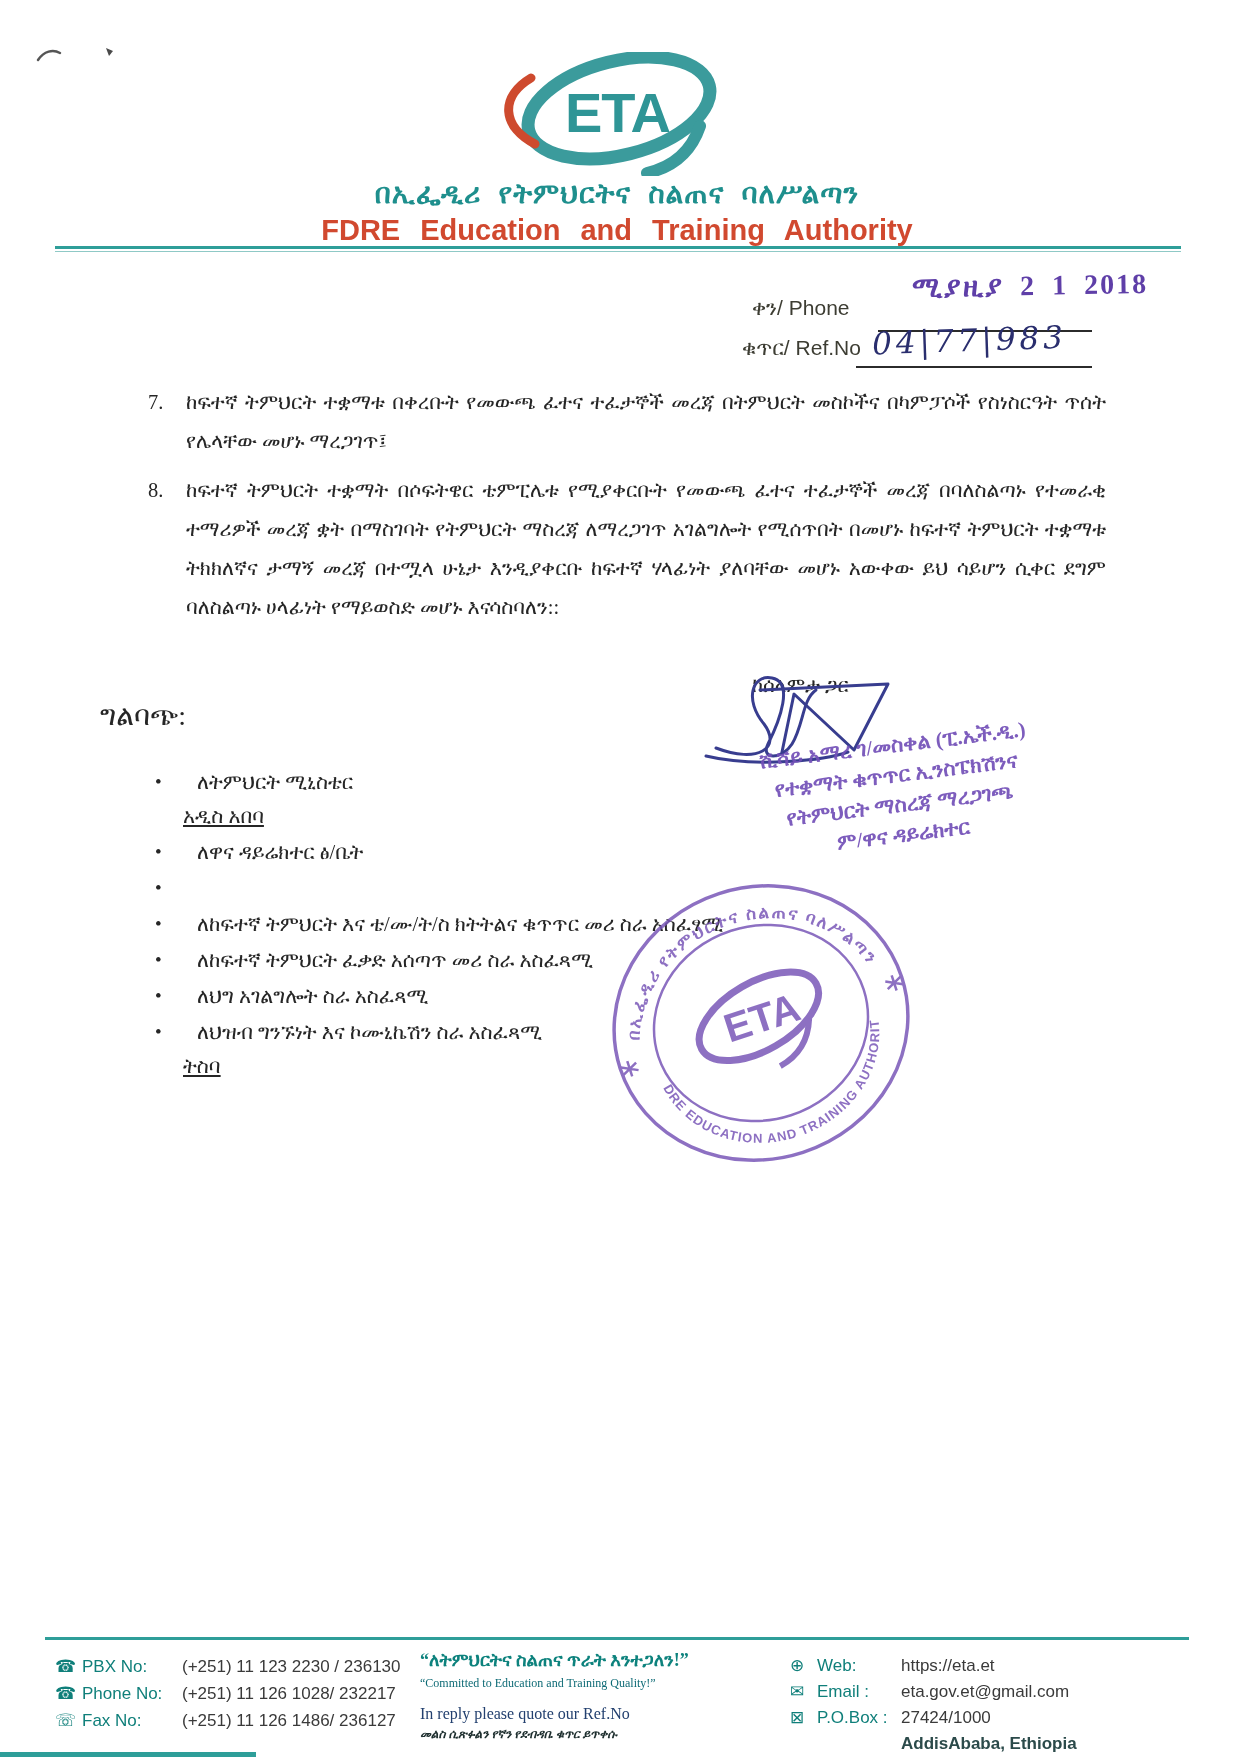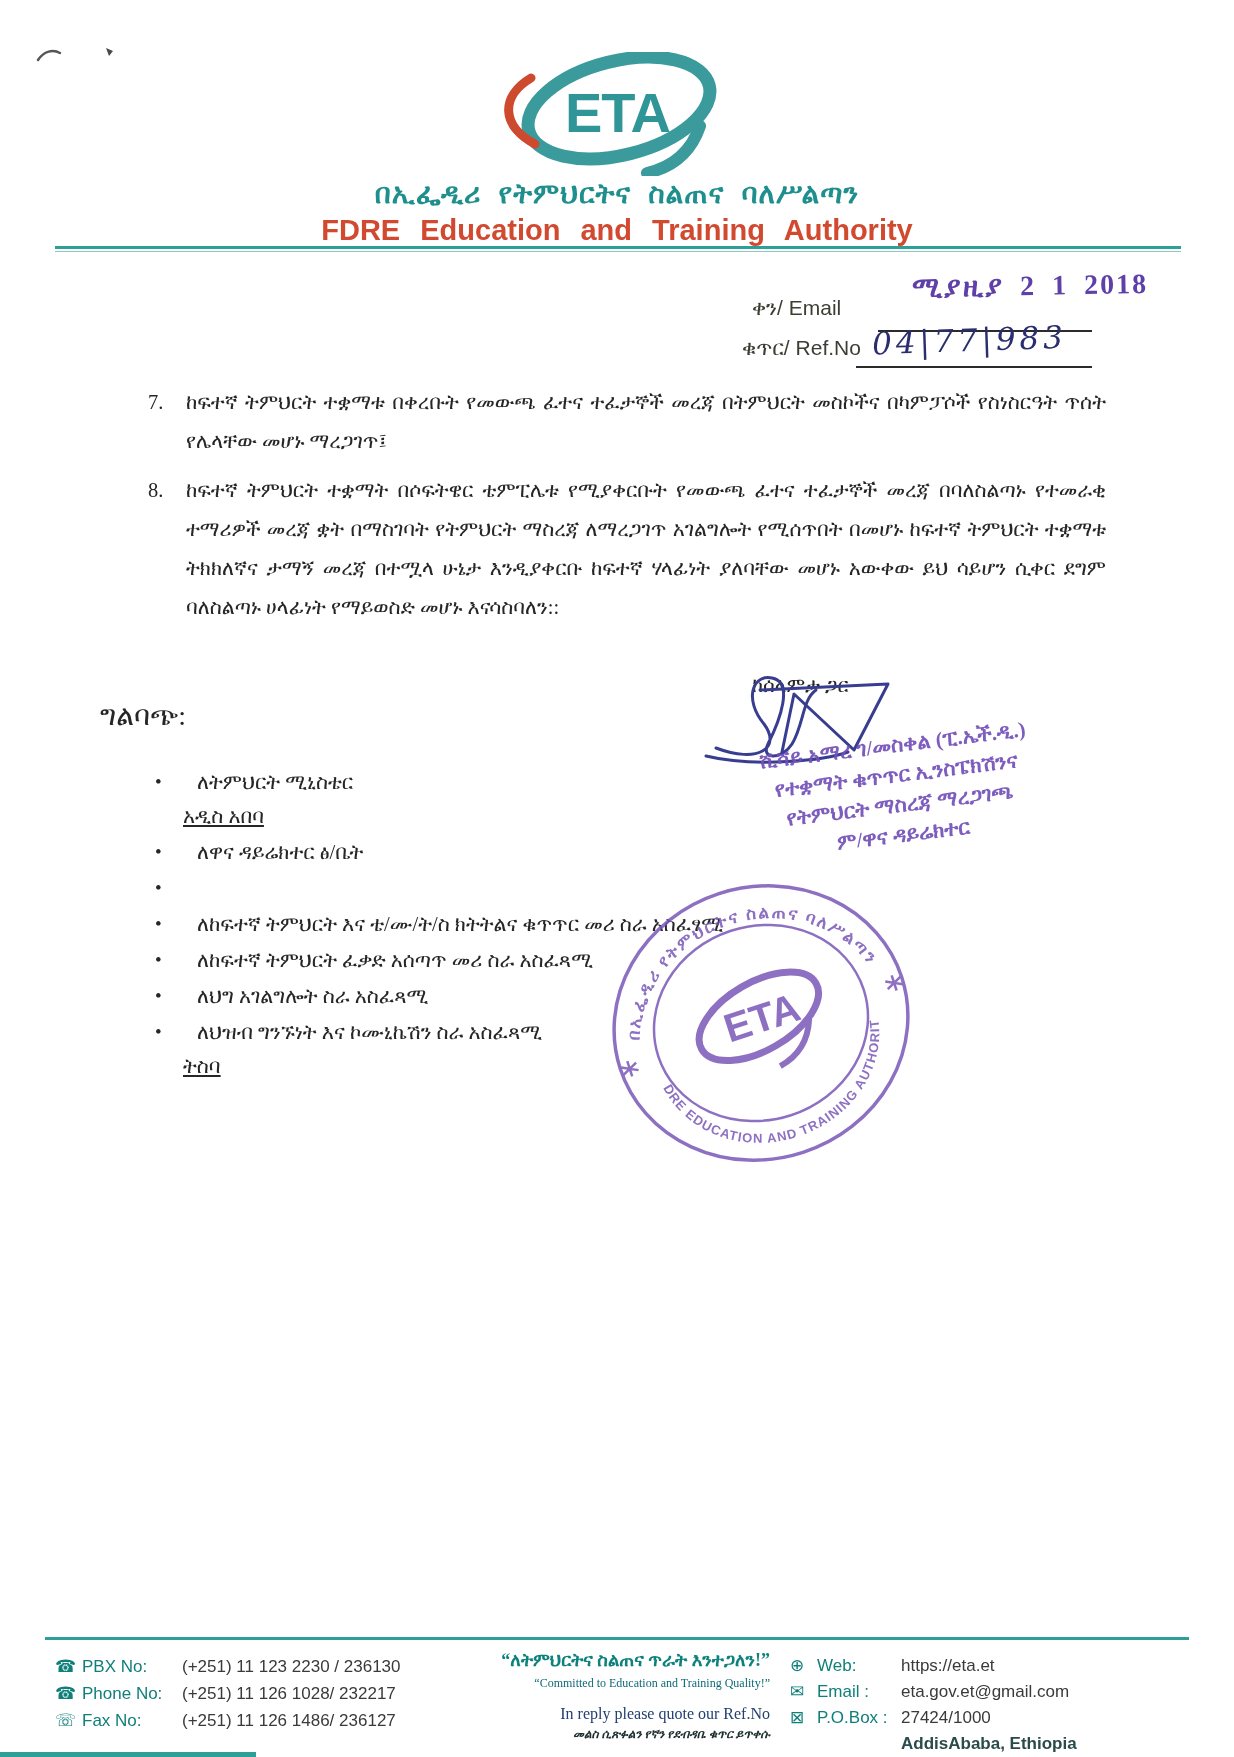--- a/index.html
+++ b/index.html
@@ -53,21 +53,21 @@
   
   .round-stamp{position:absolute;left:596px;top:858px;transform:rotate(-18deg);opacity:.85;}
 
   
   .footer-rule{position:absolute;left:45px;top:1637px;width:1144px;border-top:3px solid #2E9E99;}
   .footer-left{position:absolute;left:55px;top:1653px;font-size:17px;line-height:27px;}
   .f-row{display:flex;white-space:nowrap;}
   .f-icon{width:27px;color:#0F7F7A;}
   .f-label{width:100px;color:#0F7F7A;}
   .f-value{color:#3a3a3a;}
-  .footer-center{position:absolute;left:420px;top:1650px;width:350px;text-align:right;
+  .footer-center{position:absolute;left:420px;top:1650px;width:350px;text-align:left;
                  font-family:"Liberation Serif","DejaVu Sans",serif;}
   .slogan-amh{color:#0D827D;font-weight:bold;font-size:18px;}
   .slogan-eng{color:#0D6A75;font-size:12px;margin-top:5px;}
   .reply-eng{color:#23406F;font-size:16px;margin-top:14px;}
   .reply-amh{color:#1d2e2e;font-weight:bold;font-size:12px;margin-top:4px;font-style:italic;}
   .footer-right{position:absolute;left:790px;top:1653px;font-size:17px;line-height:26px;}
   .fr-label{width:84px;color:#0F7F7A;}
   .fr-value{color:#3a3a3a;}
   .location{margin-left:111px;color:#2B4A4A;font-weight:bold;}
   .bottom-strip{position:absolute;left:0;bottom:0;width:256px;height:5px;background:#2E9E99;}
@@ -91,21 +91,21 @@
         <path d="M38,92 A80,46 0 0 1 34,26" stroke="#CE4A2E" stroke-width="9"></path>
         <path d="M203,74 Q190,112 150,121" stroke="#3B9B9C" stroke-width="12"></path>
       </g>
       <text x="68" y="80" font-size="56" font-weight="bold" fill="#2F9596" font-family="Liberation Sans, sans-serif" letter-spacing="-1">ETA</text>
     </svg>
     <div class="amh-title">በኢፌዲሪ የትምህርትና ስልጠና ባለሥልጣን</div>
     <div class="eng-title">FDRE Education and Training Authority</div>
   </div>
   <div class="rule"></div>
 
-  <div class="meta-date-label">ቀን/ Email</div>
+  <div class="meta-date-label">ቀን/ Phone</div>
   <div class="meta-date-stamp">ሚያዚያ 2 1 2018</div>
   <div class="meta-date-line"></div>
   <div class="meta-ref-label">ቁጥር/ Ref.No</div>
   <div class="meta-ref-value">04|77|983</div>
   <div class="meta-ref-line"></div>
 
   <div class="body-list">
     <div class="body-item">
       <div class="body-num">7.</div>
       <div class="body-text">ከፍተኛ ትምህርት ተቋማቱ በቀረቡት የመውጫ ፈተና ተፈታኞች መረጃ በትምህርት መስኮችና በካምፓሶች የስነስርዓት ጥሰት የሌላቸው መሆኑ ማረጋገጥ፤</div>

